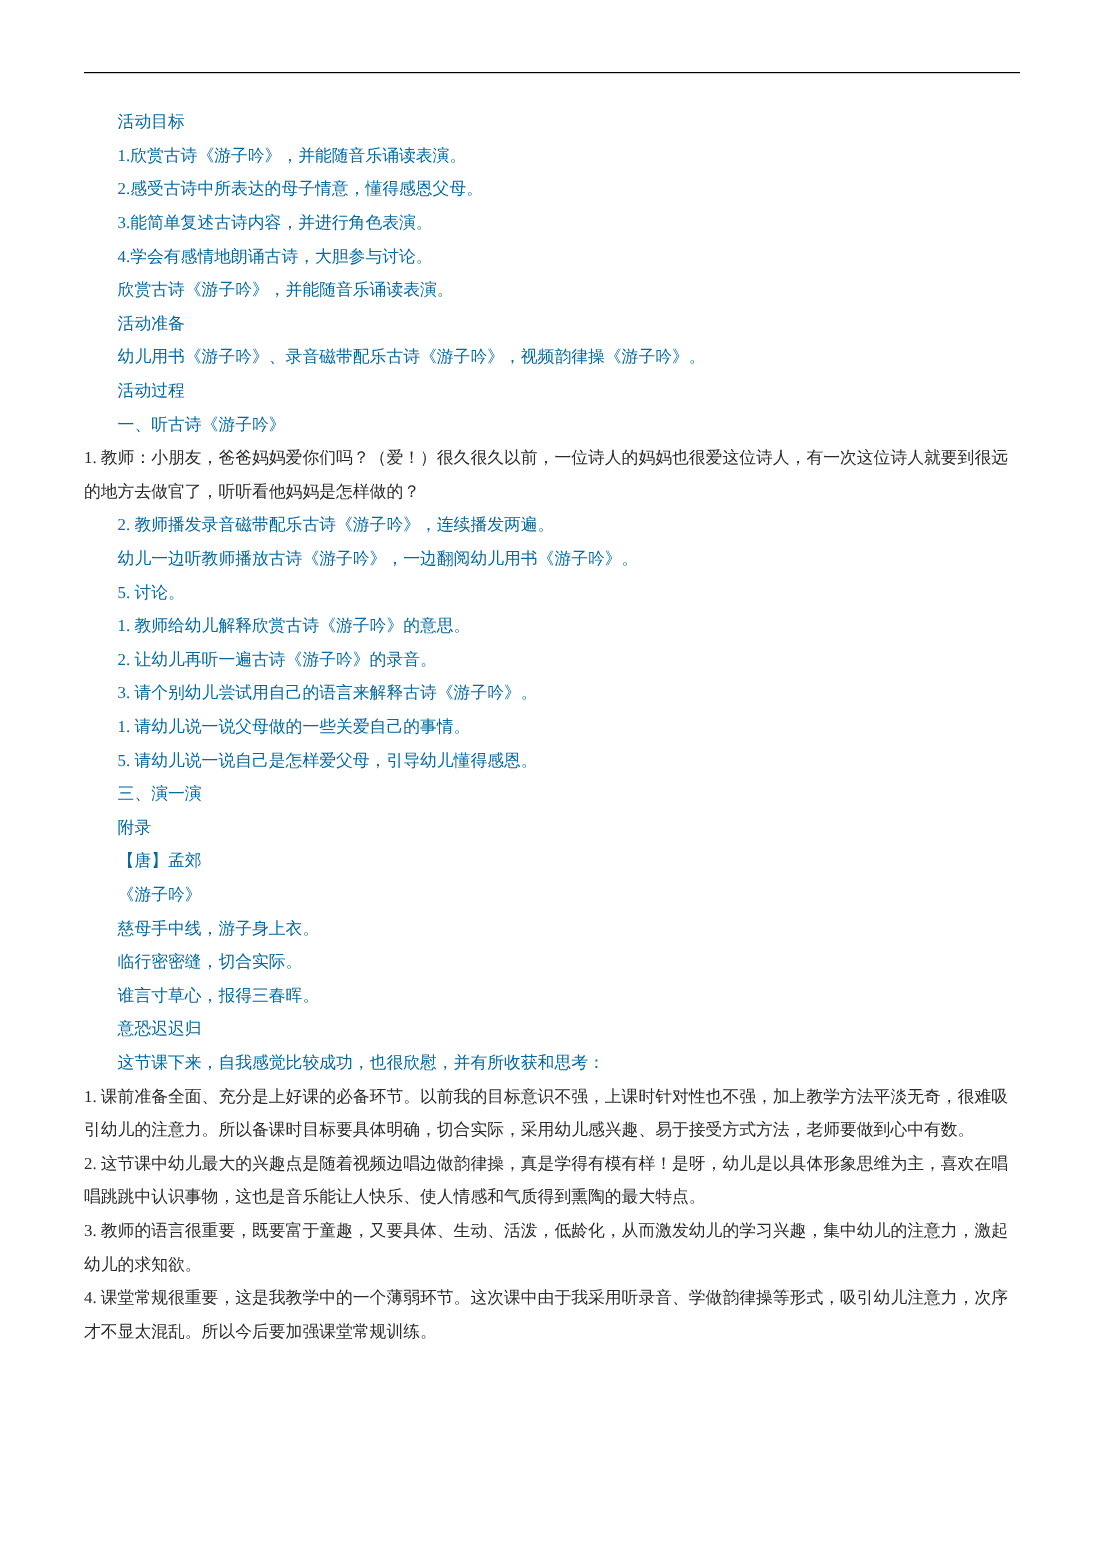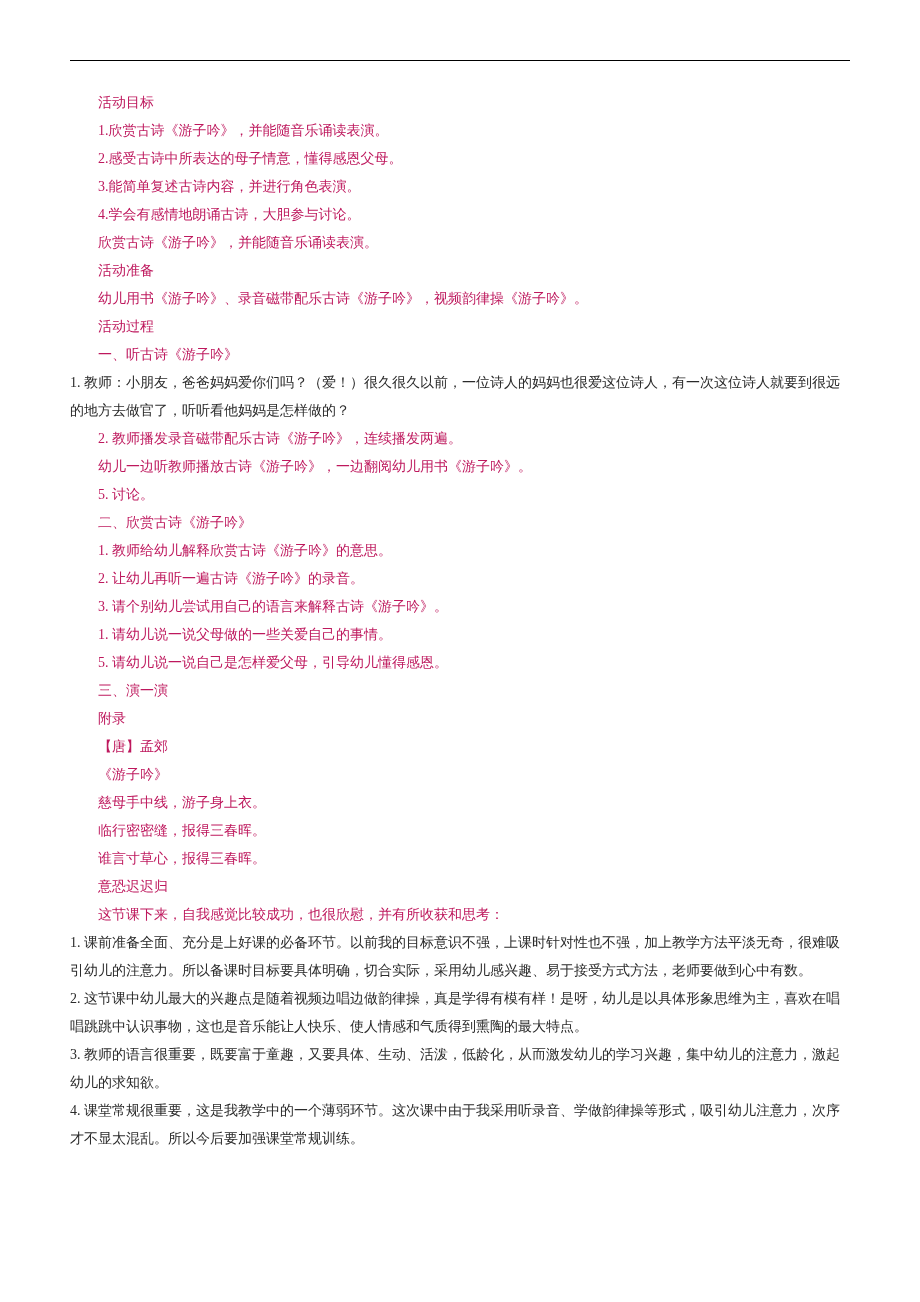--- a/index.html
+++ b/index.html
@@ -13,21 +13,21 @@
     padding: 60px 70px 40px 70px;
   }
   .hr-top {
     border: none;
     border-top: 1.5px solid #000;
     margin: 0 0 28px 0;
   }
   .para {
     font-size: 14px;
     line-height: 2.0;
-    color: #be185d;
+    color: #0369a1;
     margin: 0;
     text-indent: 2em;
   }
   .para-no-indent {
     font-size: 14px;
     line-height: 2.0;
     color: #2a2a2a;
     margin: 0;
     text-indent: 0;
   }
@@ -45,32 +45,31 @@
       <p class="para">4.学会有感情地朗诵古诗，大胆参与讨论。</p>
       <p class="para">欣赏古诗《游子吟》，并能随音乐诵读表演。</p>
       <p class="para">活动准备</p>
       <p class="para">幼儿用书《游子吟》、录音磁带配乐古诗《游子吟》，视频韵律操《游子吟》。</p>
       <p class="para">活动过程</p>
       <p class="para">一、听古诗《游子吟》</p>
       <p class="para-no-indent">1. 教师：小朋友，爸爸妈妈爱你们吗？（爱！）很久很久以前，一位诗人的妈妈也很爱这位诗人，有一次这位诗人就要到很远的地方去做官了，听听看他妈妈是怎样做的？</p>
       <p class="para">2. 教师播发录音磁带配乐古诗《游子吟》，连续播发两遍。</p>
       <p class="para">幼儿一边听教师播放古诗《游子吟》，一边翻阅幼儿用书《游子吟》。</p>
       <p class="para">5. 讨论。</p>
-      <p class="para">二、欣赏古诗《游子吟》</p>
       <p class="para">1. 教师给幼儿解释欣赏古诗《游子吟》的意思。</p>
       <p class="para">2. 让幼儿再听一遍古诗《游子吟》的录音。</p>
       <p class="para">3. 请个别幼儿尝试用自己的语言来解释古诗《游子吟》。</p>
       <p class="para">1. 请幼儿说一说父母做的一些关爱自己的事情。</p>
       <p class="para">5. 请幼儿说一说自己是怎样爱父母，引导幼儿懂得感恩。</p>
       <p class="para">三、演一演</p>
       <p class="para">附录</p>
       <p class="para">【唐】孟郊</p>
       <p class="para">《游子吟》</p>
       <p class="para">慈母手中线，游子身上衣。</p>
-      <p class="para">临行密密缝，报得三春晖。</p>
+      <p class="para">临行密密缝，切合实际。</p>
       <p class="para">谁言寸草心，报得三春晖。</p>
       <p class="para">意恐迟迟归</p>
       <p class="para">这节课下来，自我感觉比较成功，也很欣慰，并有所收获和思考：</p>
       <p class="para-no-indent">1. 课前准备全面、充分是上好课的必备环节。以前我的目标意识不强，上课时针对性也不强，加上教学方法平淡无奇，很难吸引幼儿的注意力。所以备课时目标要具体明确，切合实际，采用幼儿感兴趣、易于接受方式方法，老师要做到心中有数。</p>
       <p class="para-no-indent">2. 这节课中幼儿最大的兴趣点是随着视频边唱边做韵律操，真是学得有模有样！是呀，幼儿是以具体形象思维为主，喜欢在唱唱跳跳中认识事物，这也是音乐能让人快乐、使人情感和气质得到熏陶的最大特点。</p>
       <p class="para-no-indent">3. 教师的语言很重要，既要富于童趣，又要具体、生动、活泼，低龄化，从而激发幼儿的学习兴趣，集中幼儿的注意力，激起幼儿的求知欲。</p>
       <p class="para-no-indent">4. 课堂常规很重要，这是我教学中的一个薄弱环节。这次课中由于我采用听录音、学做韵律操等形式，吸引幼儿注意力，次序才不显太混乱。所以今后要加强课堂常规训练。</p>
     </div>
 </div>
 

